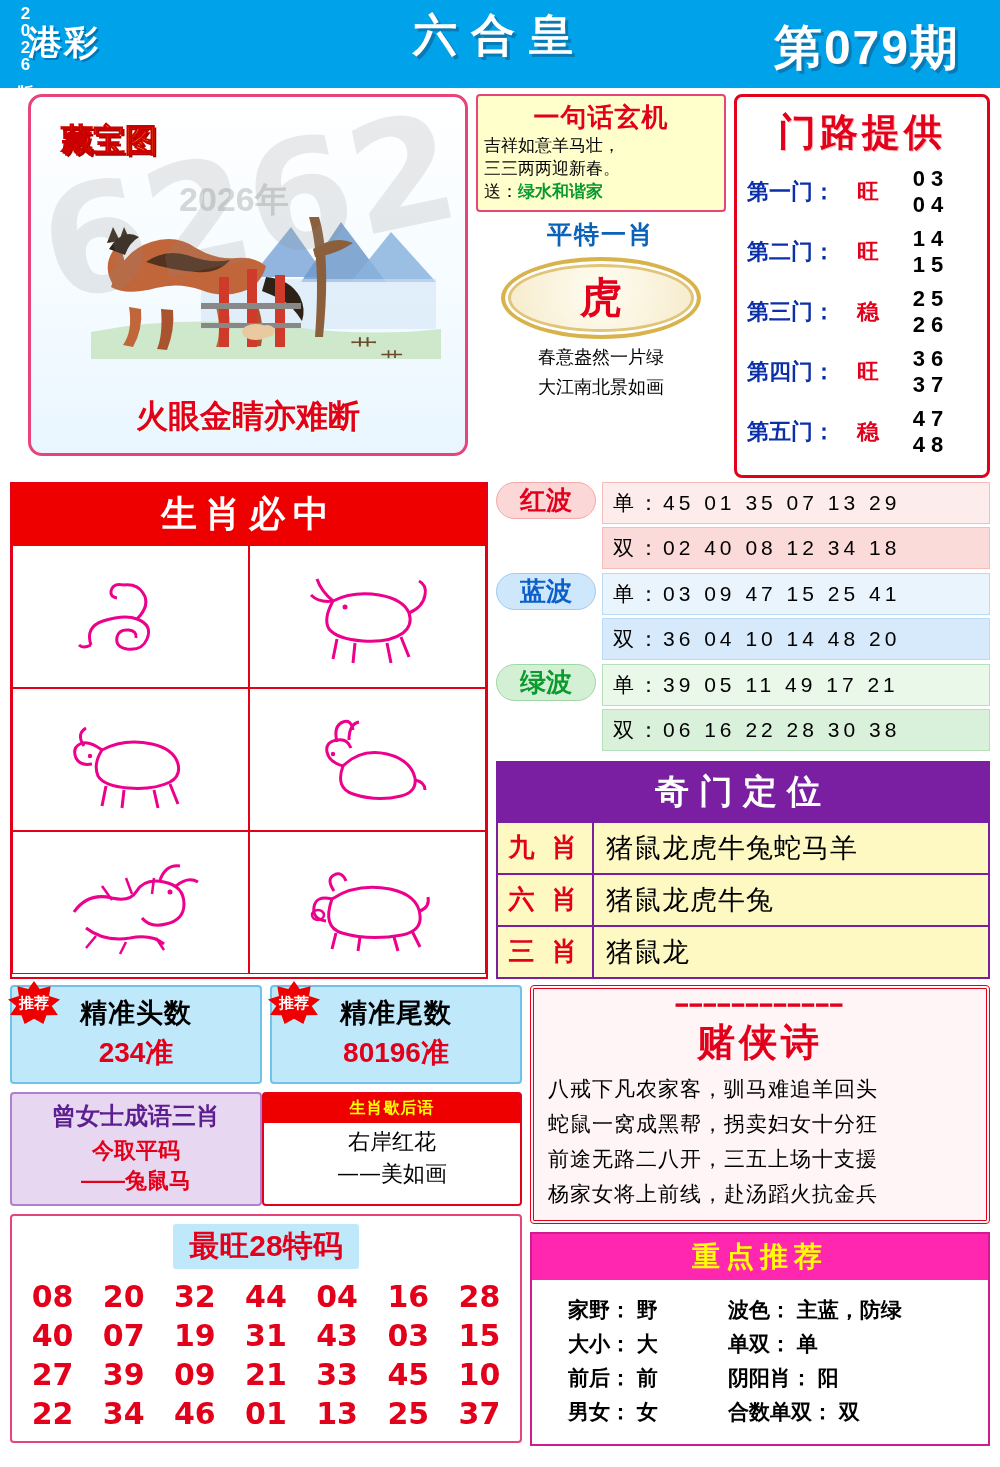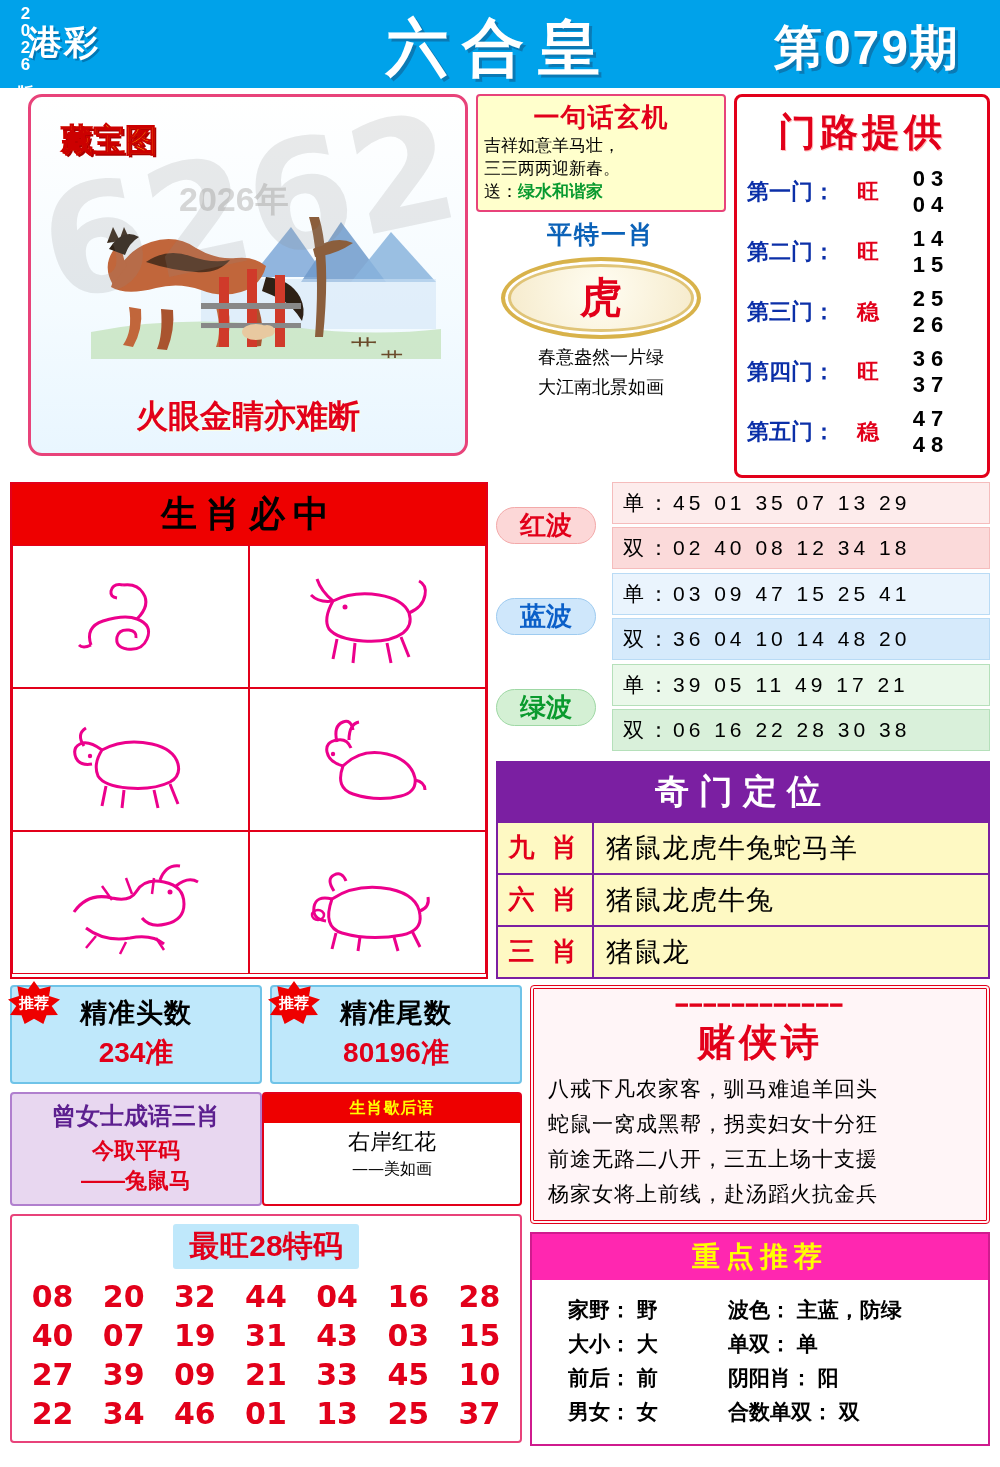--- a/index.html
+++ b/index.html
@@ -23,21 +23,21 @@
     writing-mode: vertical-rl; text-orientation: upright;
     letter-spacing:-2px; line-height:1;
   }
   .hdr-gangcai {
     position:absolute; left:28px; top:20px;
     color:#ffffff; font-size:34px; font-weight:bold; letter-spacing:2px;
     text-shadow: 2px 2px 0 #0077b5;
   }
   .hdr-title {
     position:absolute; left:0; right:0; top:6px; text-align:center;
-    color:#ffffff; font-size:62px; font-weight:bold; letter-spacing:14px;
+    color:#ffffff; font-size:44px; font-weight:bold; letter-spacing:14px;
     font-family:"DejaVu Sans", sans-serif;
     text-shadow: 3px 3px 0 #0a7ab5;
   }
   .hdr-issue {
     position:absolute; right:40px; top:16px;
     color:#ffffff; font-size:48px; font-weight:bold; letter-spacing:2px;
     text-shadow: 3px 3px 0 #0a7ab5;
   }
 
   .wm {
@@ -115,28 +115,28 @@
   .menlu-row { display:flex; align-items:center; font-size:22px; margin:8px 0;gap:21px; }
   .menlu-row .lbl { color:#0b2fa8; font-weight:bold; width:118px; }
   .menlu-row .st  { color:#e2001a; font-weight:bold; width:46px; }
   .menlu-row .num { color:#000; font-weight:bold; letter-spacing:6px; }
 
   
   .row2 { display:flex; padding:4px 10px 0 10px; gap:8px; }
 
   .zodiac-box { width:478px; border:2px solid #e2001a; }
   .zodiac-title {
-    background:#ee0000; color:#000000; font-size:36px; font-weight:bold;
+    background:#ee0000; color:#ffffff; font-size:36px; font-weight:bold;
     text-align:center; letter-spacing:8px; padding:6px 0;
   }
   .zodiac-grid { display:grid; grid-template-columns:1fr 1fr; background:#fff; }
   .zcell { height:143px; border:1px solid #e2001a; display:flex; align-items:center; justify-content:center; }
 
   .rightcol { flex:1; display:flex; flex-direction:column; gap:4px; }
-  .wave-row { display:flex; align-items:center; gap:16px; }
+  .wave-row { display:flex; align-items:flex-start; gap:6px; }
   .wave-pill {
     width:100px; display:flex; align-items:center; justify-content:center;
     font-size:26px; font-weight:bold; border-radius:40px;
   }
   .wave-red  { background:#fcd7d7; color:#e2001a; border:1px solid #f3a9a9;}
   .wave-blue { background:#cfe7fb; color:#0b5fc8; border:1px solid #9ecbf0;}
   .wave-green{ background:#d4f0d4; color:#0a9a2e; border:1px solid #9ed8a4;}
   .wave-nums { flex:1; display:flex; flex-direction:column; gap:3px; }
   .wn {
     font-size:21px; padding:6px 10px; color:#000; letter-spacing:4px;
@@ -189,21 +189,21 @@
   .card-purple .v1 { font-size:22px; font-weight:bold; color:#e2001a; margin-top:4px;}
   .card-purple .v2 { font-size:22px; font-weight:bold; color:#e2001a;}
   .card-xhy {
     flex:1; border:2px solid #e2001a; border-radius:4px; background:#fff; text-align:center;
   }
   .card-xhy .t {
     background:#ee0000; color:#ffff00; font-size:16px; font-weight:bold; padding:4px 0;
     letter-spacing:1px;
   }
   .card-xhy .v { font-size:22px; color:#000; padding:4px 0 2px; font-family:"DejaVu Serif", serif;}
-  .card-xhy .v2 { font-size:16px; color:#000; padding:0 0 6px; font-family:"DejaVu Serif", serif;}
+  .card-xhy .v2 { font-size:22px; color:#000; padding:0 0 6px; font-family:"DejaVu Serif", serif;}
 
   .special {
     margin-top:8px; border:2px solid #e8437a; border-radius:4px; background:#fff;
     padding:8px 6px 10px;
   }
   .special-title {
     text-align:center; font-size:30px; font-weight:bold; color:#e2001a;
     background:#bfe8fb; display:inline-block; padding:2px 16px; border-radius:3px;
   }
   .special-title-wrap { text-align:center; }

